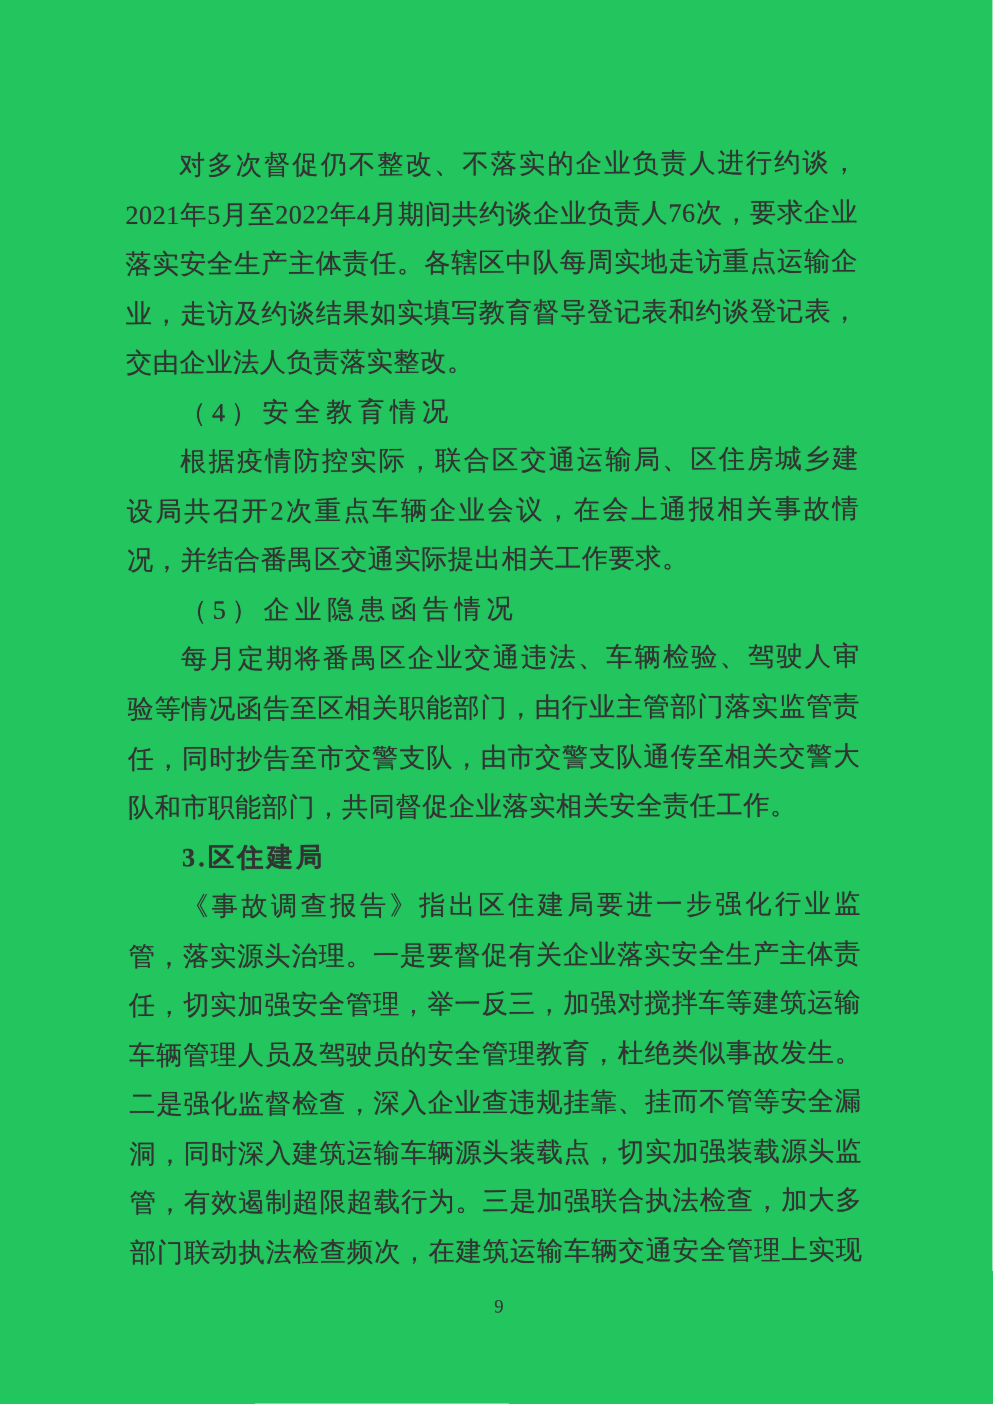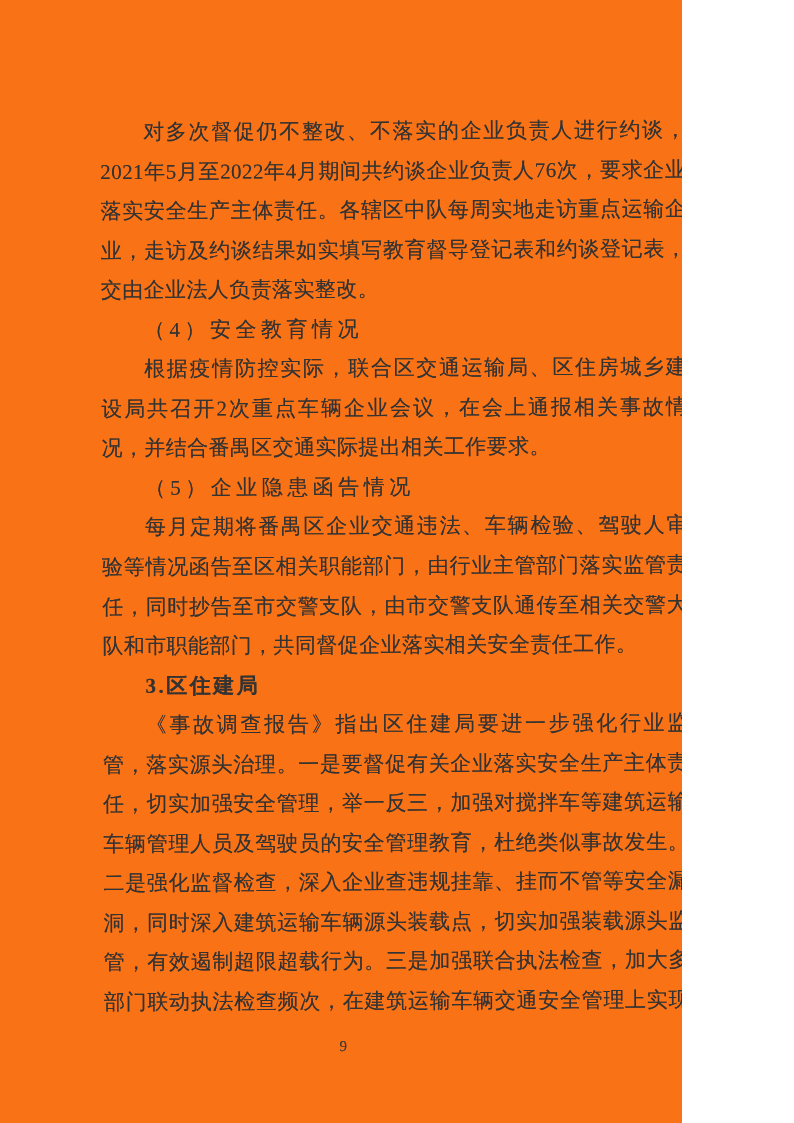--- a/index.html
+++ b/index.html
@@ -2,23 +2,23 @@
 <html><head>
 <meta charset="utf-8">
 <style>
   html, body {
     margin: 0;
     padding: 0;
     background: #ffffff;
   }
   .sheet {
     position: relative;
-    width: 682px;
+    width: 794px;
     height: 1123px;
-    background: #f97316;
+    background: #22c55e;
     overflow: hidden;
     font-family: "Liberation Serif", serif;
   }
   
   .scan {
     position: absolute;
     left: 0; top: 0; right: 0; bottom: 0;
     transform: rotate(-0.25deg);
     transform-origin: 50% 50%;
   }

